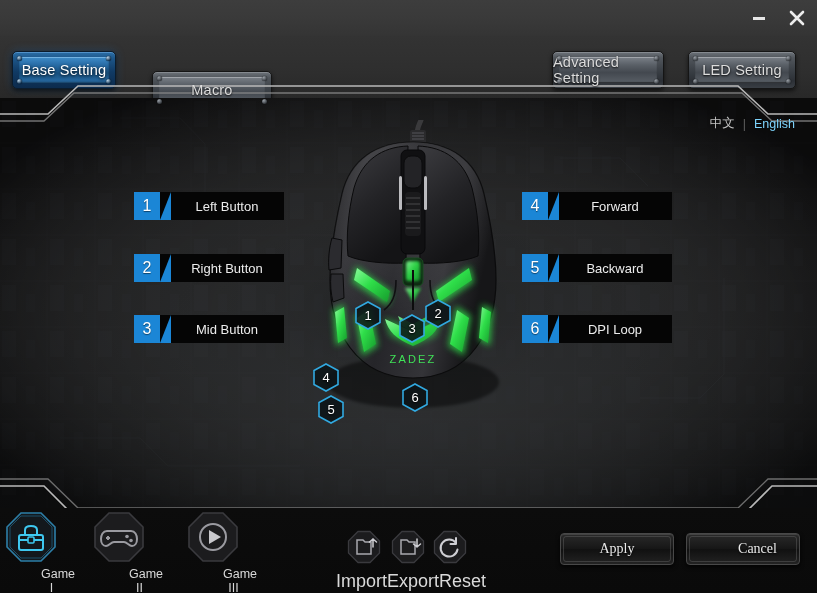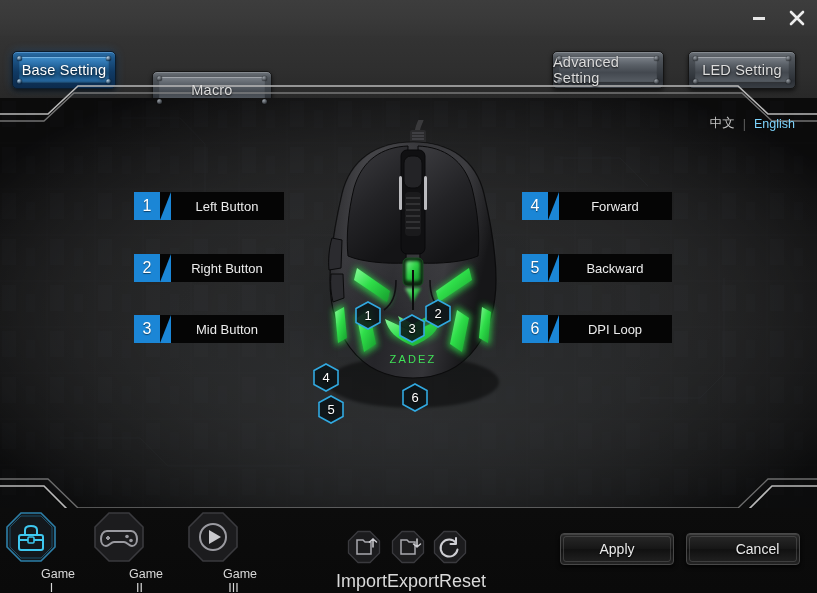--- a/index.html
+++ b/index.html
@@ -225,20 +225,21 @@
     position: absolute;
     height: 32px;
     border-radius: 4px;
     display: flex; align-items: center; justify-content: center;
     font-size: 14px; color: #eaeaea;
     cursor: pointer;
     background: linear-gradient(180deg, #2a2a2a 0%, #171717 48%, #111111 52%, #232323 100%);
     border: 1px solid #484848;
     box-shadow: inset 0 1px 0 rgba(255,255,255,.12), 0 2px 4px rgba(0,0,0,.8);
     text-shadow: 0 1px 2px #000;
+    font-family: Liberation Serif, serif;
   }
   .action-btn::before {
     content: "";
     position: absolute; left: 2px; right: 2px; top: 2px; bottom: 2px;
     border-radius: 3px;
     border: 1px solid rgba(120,120,120,.35);
     pointer-events: none;
   }
   #btn-apply  { left: 560px; top: 533px; width: 114px; }
   #btn-cancel { left: 686px; top: 533px; width: 114px; padding-left: 29px; }

